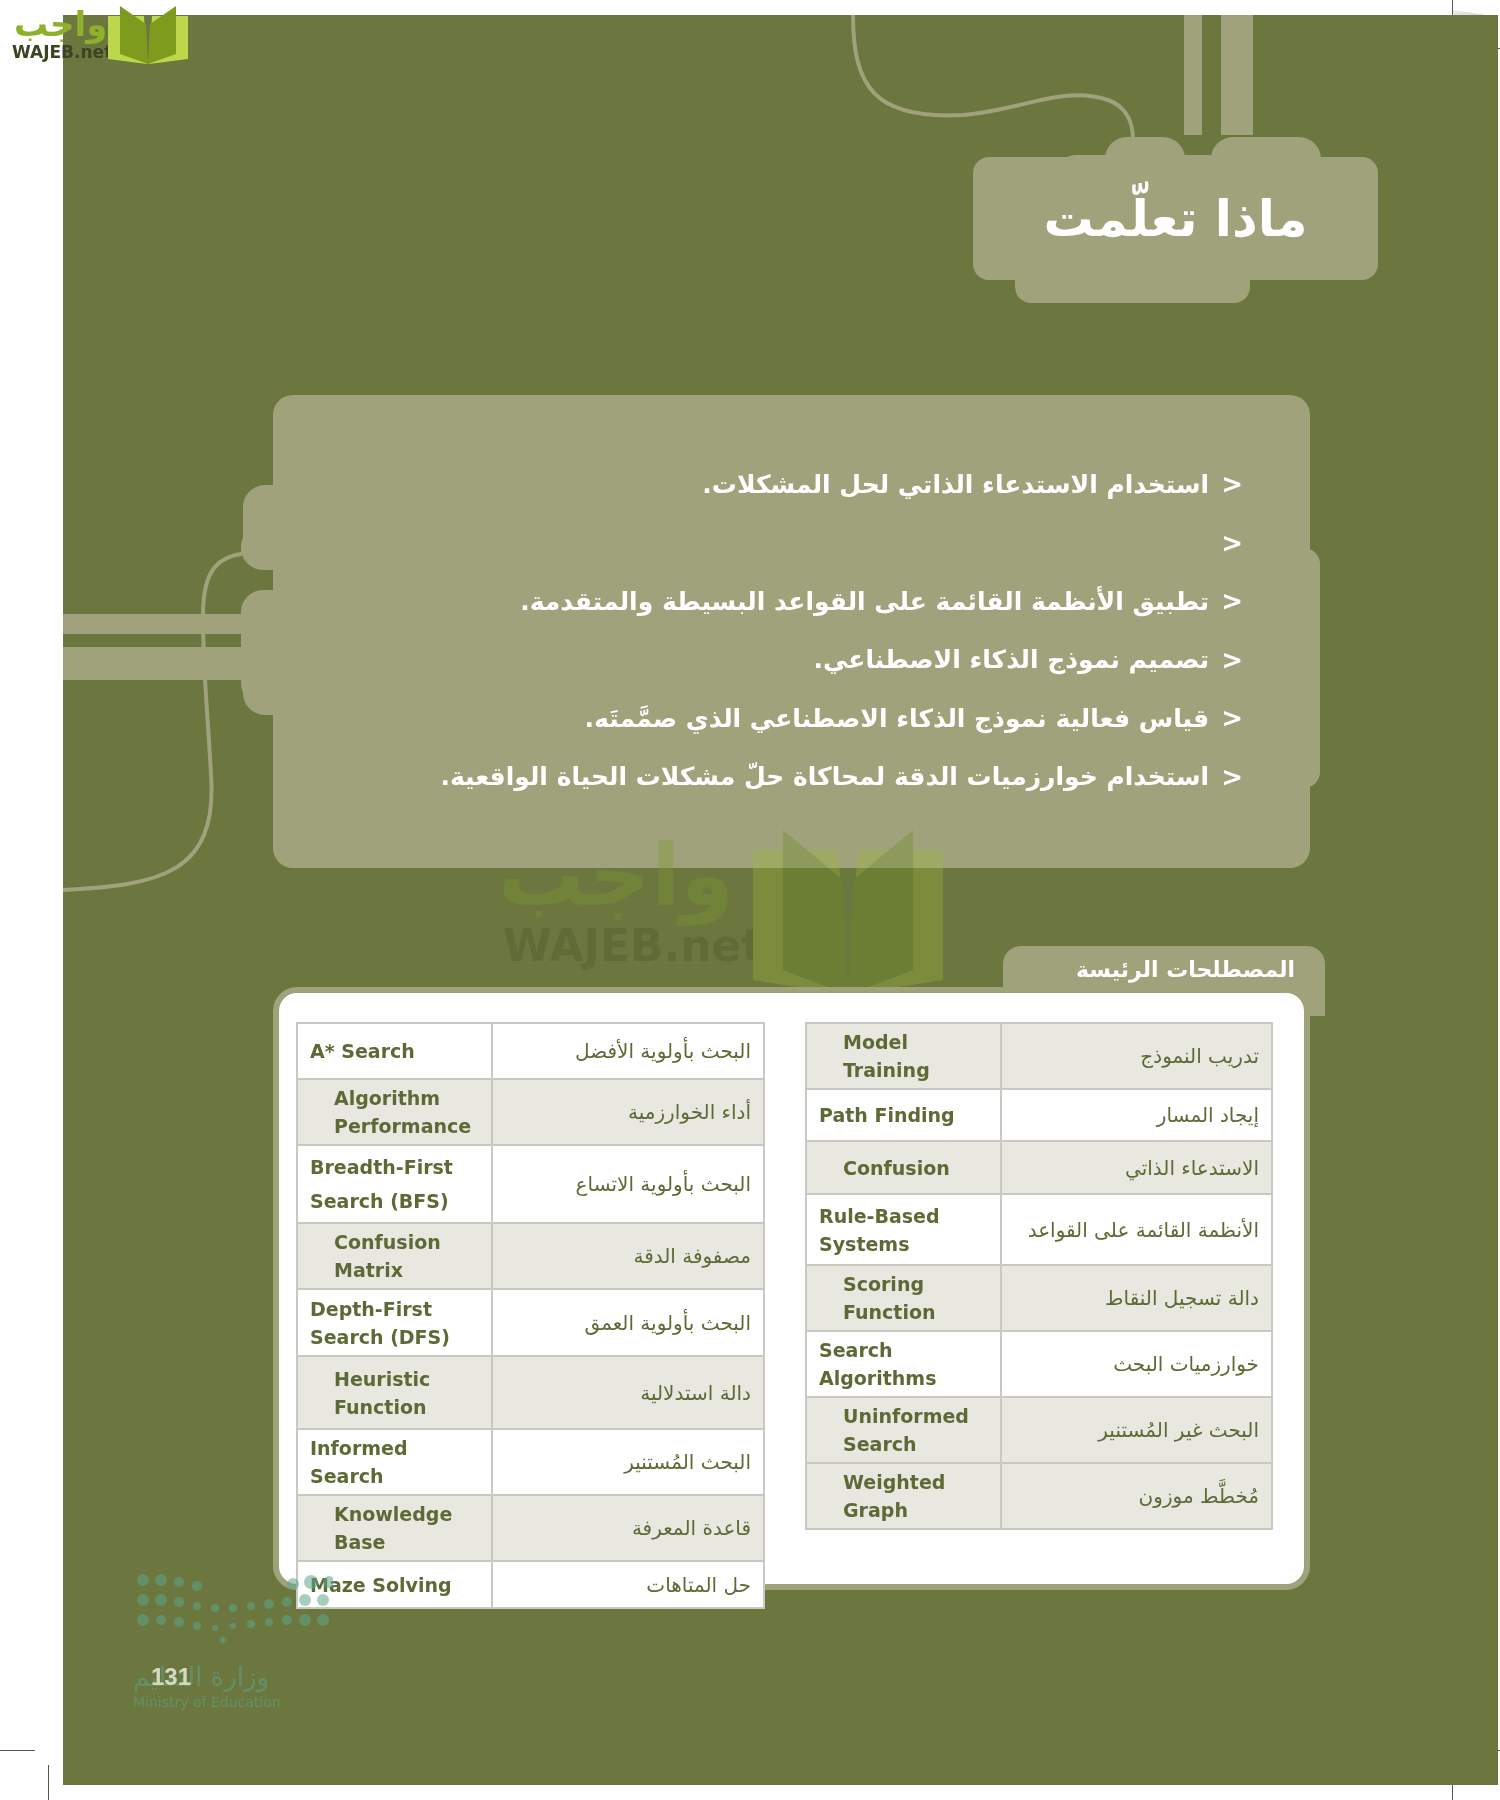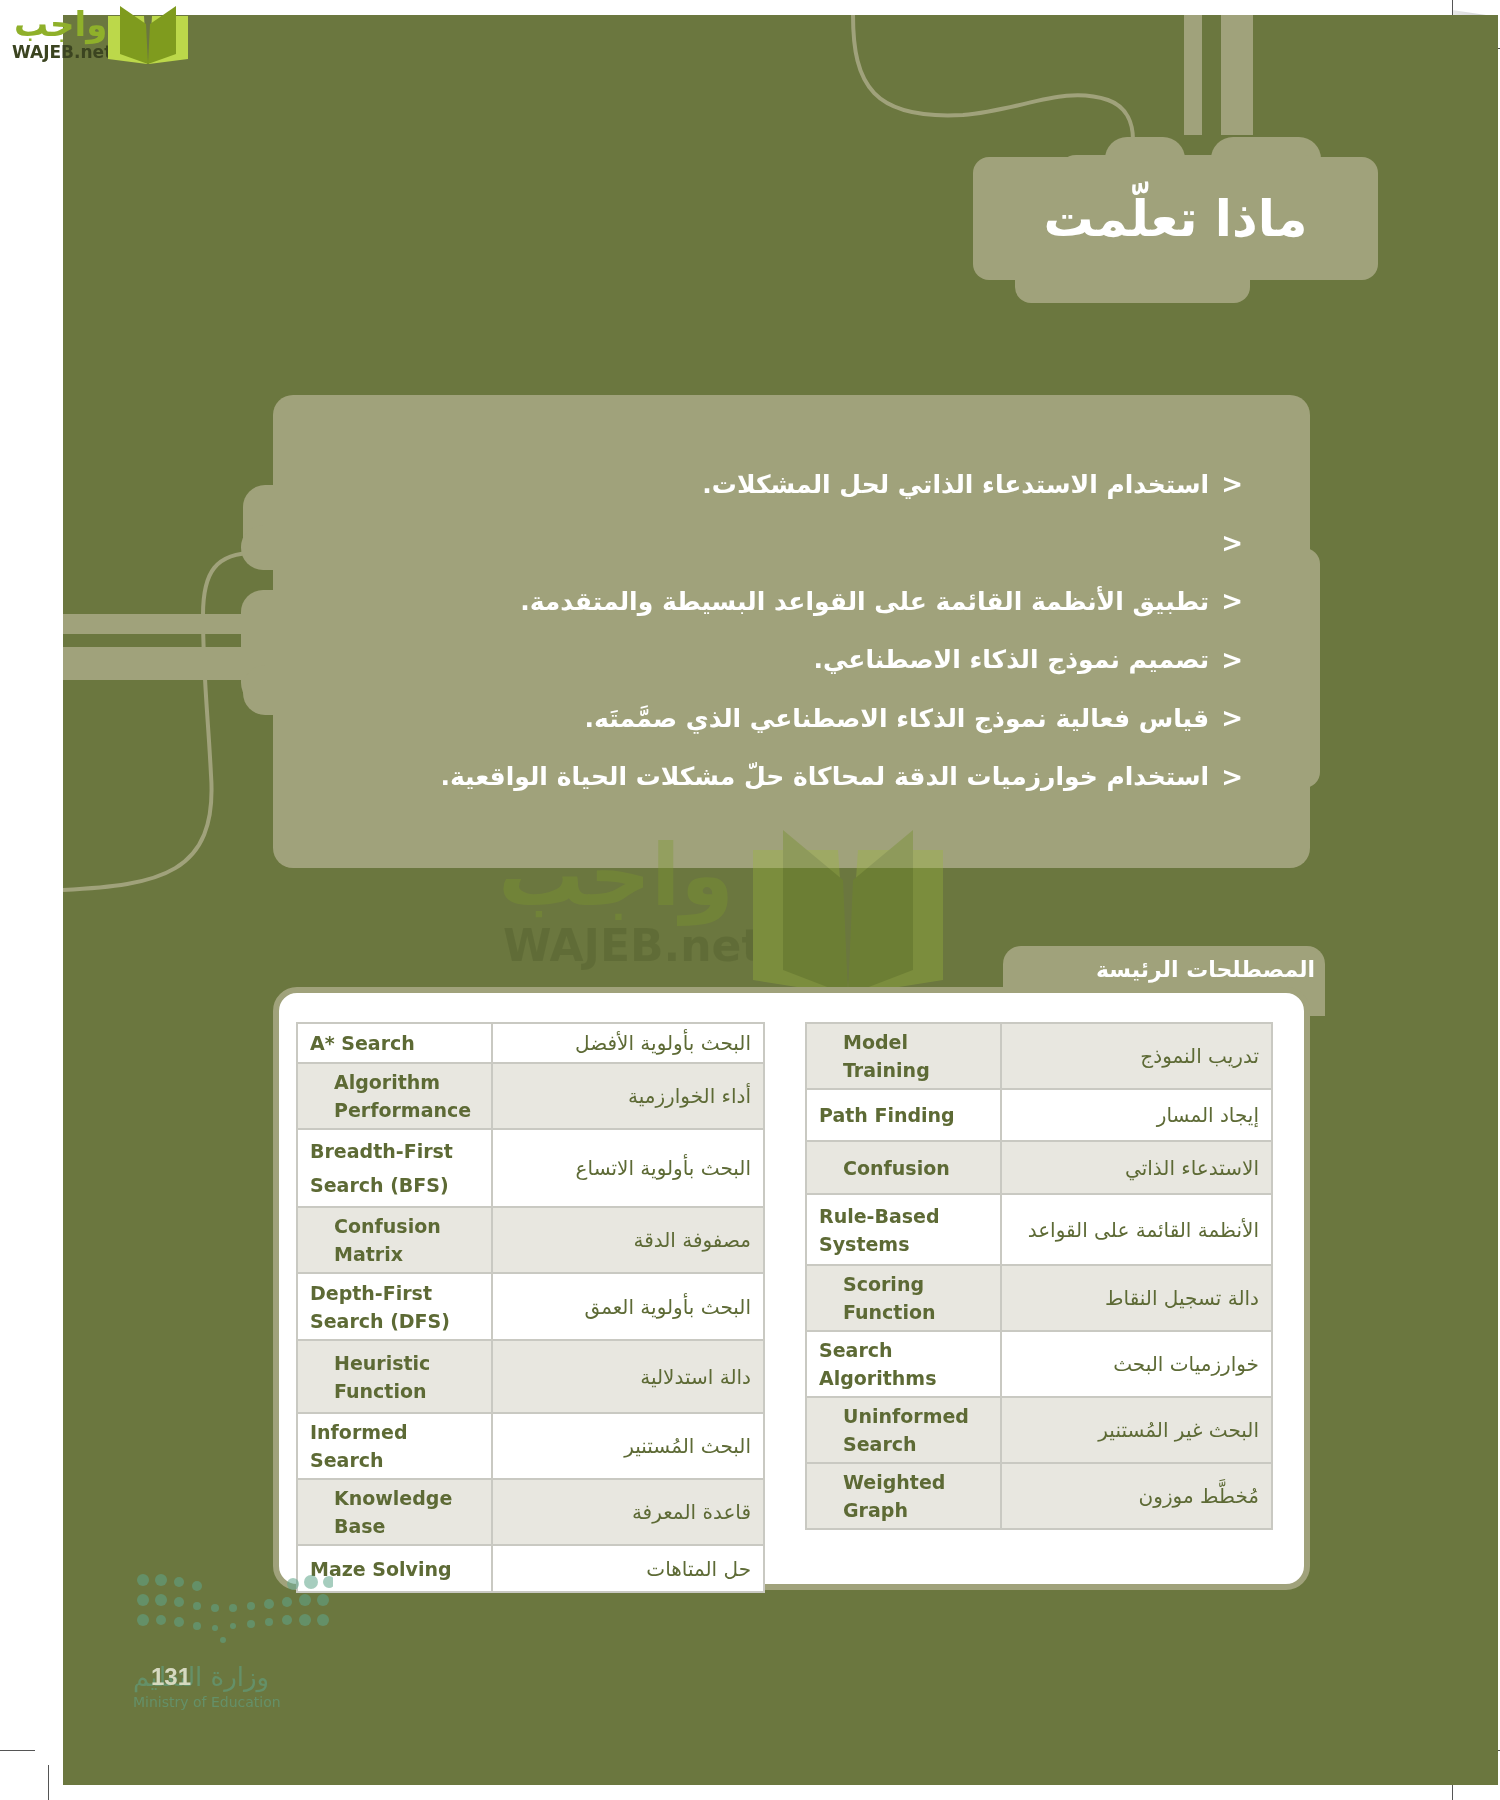--- a/index.html
+++ b/index.html
@@ -18,21 +18,21 @@
     color:#ffffff; font-weight:bold; font-size:50px; direction:rtl; font-family:"DejaVu Sans", sans-serif; }
 
   
   .bullets-box { position:absolute; left:210px; top:380px; width:1037px; height:473px; border-radius:20px; }
   .bullet-list { position:absolute; right:calc(1435px - 1180px); top:440px; direction:rtl; margin:0; padding:0; list-style:none; }
   .bullet-item { height:58.5px; display:flex; align-items:center; color:#ffffff; font-weight:bold; font-size:25px; white-space:nowrap; }
   .bullet-arrow { font-size:26px; margin-left:12px; font-weight:bold; }
 
   
   .terms-tab { position:absolute; left:940px; top:931px; width:322px; height:70px; border-radius:18px 18px 0 0; }
-  .terms-label { position:absolute; left:940px; top:935px; width:292px; height:40px; color:#ffffff; font-weight:bold; font-size:22px; direction:rtl; text-align:right; line-height:40px;padding-left:20px; }
+  .terms-label { position:absolute; left:940px; top:935px; width:292px; height:40px; color:#ffffff; font-weight:bold; font-size:22px; direction:rtl; text-align:right; line-height:40px; }
   .card { position:absolute; left:210px; top:972px; width:1037px; height:603px; background:#ffffff; border:6px solid #a0a27b; border-radius:24px; box-sizing:border-box; }
 
   table.terms { position:absolute; border-collapse:collapse; font-size:19px; }
   table.terms td { border:2px solid #c9c9c2; color:#5d6a35; font-weight:bold; vertical-align:middle; }
   table.terms td.en { padding:4px 12px; line-height:28px; font-family:"DejaVu Sans", sans-serif; }
   table.terms td.ar { padding:4px 12px; direction:rtl; text-align:right; font-weight:normal; font-size:20px; line-height:30px; }
   table.terms tr.shade td { background:#e8e7e0;padding-left:36px; }
   table.terms tr.plain td { background:#ffffff; }
 
   .page-num { position:absolute; left:88px; top:1648px; color:#d6d9c0; font-weight:bold; font-size:24px; font-family:"Liberation Sans", sans-serif; }
@@ -133,21 +133,21 @@
   <div class="terms-tab sage"></div>
   <div class="terms-label">المصطلحات الرئيسة</div>
   <div class="card"></div>
 
   <table class="terms" style="left:233px;top:1007px;width:469px;">
     <colgroup>
         <col style="width:195px">
         <col style="width:274px">
       </colgroup>
     <tbody>
-        <tr class="plain" style="height:40px">
+        <tr class="plain" style="height:56px">
       <td class="en">A* Search</td>
       <td class="ar">البحث بأولوية الأفضل</td>
     </tr>
     <tr class="shade" style="height:66px">
       <td class="en">Algorithm Performance</td>
       <td class="ar">أداء الخوارزمية</td>
     </tr>
     <tr class="plain" style="height:73px">
       <td class="en" style="line-height:34px">Breadth-First Search (BFS)</td>
       <td class="ar">البحث بأولوية الاتساع</td>

